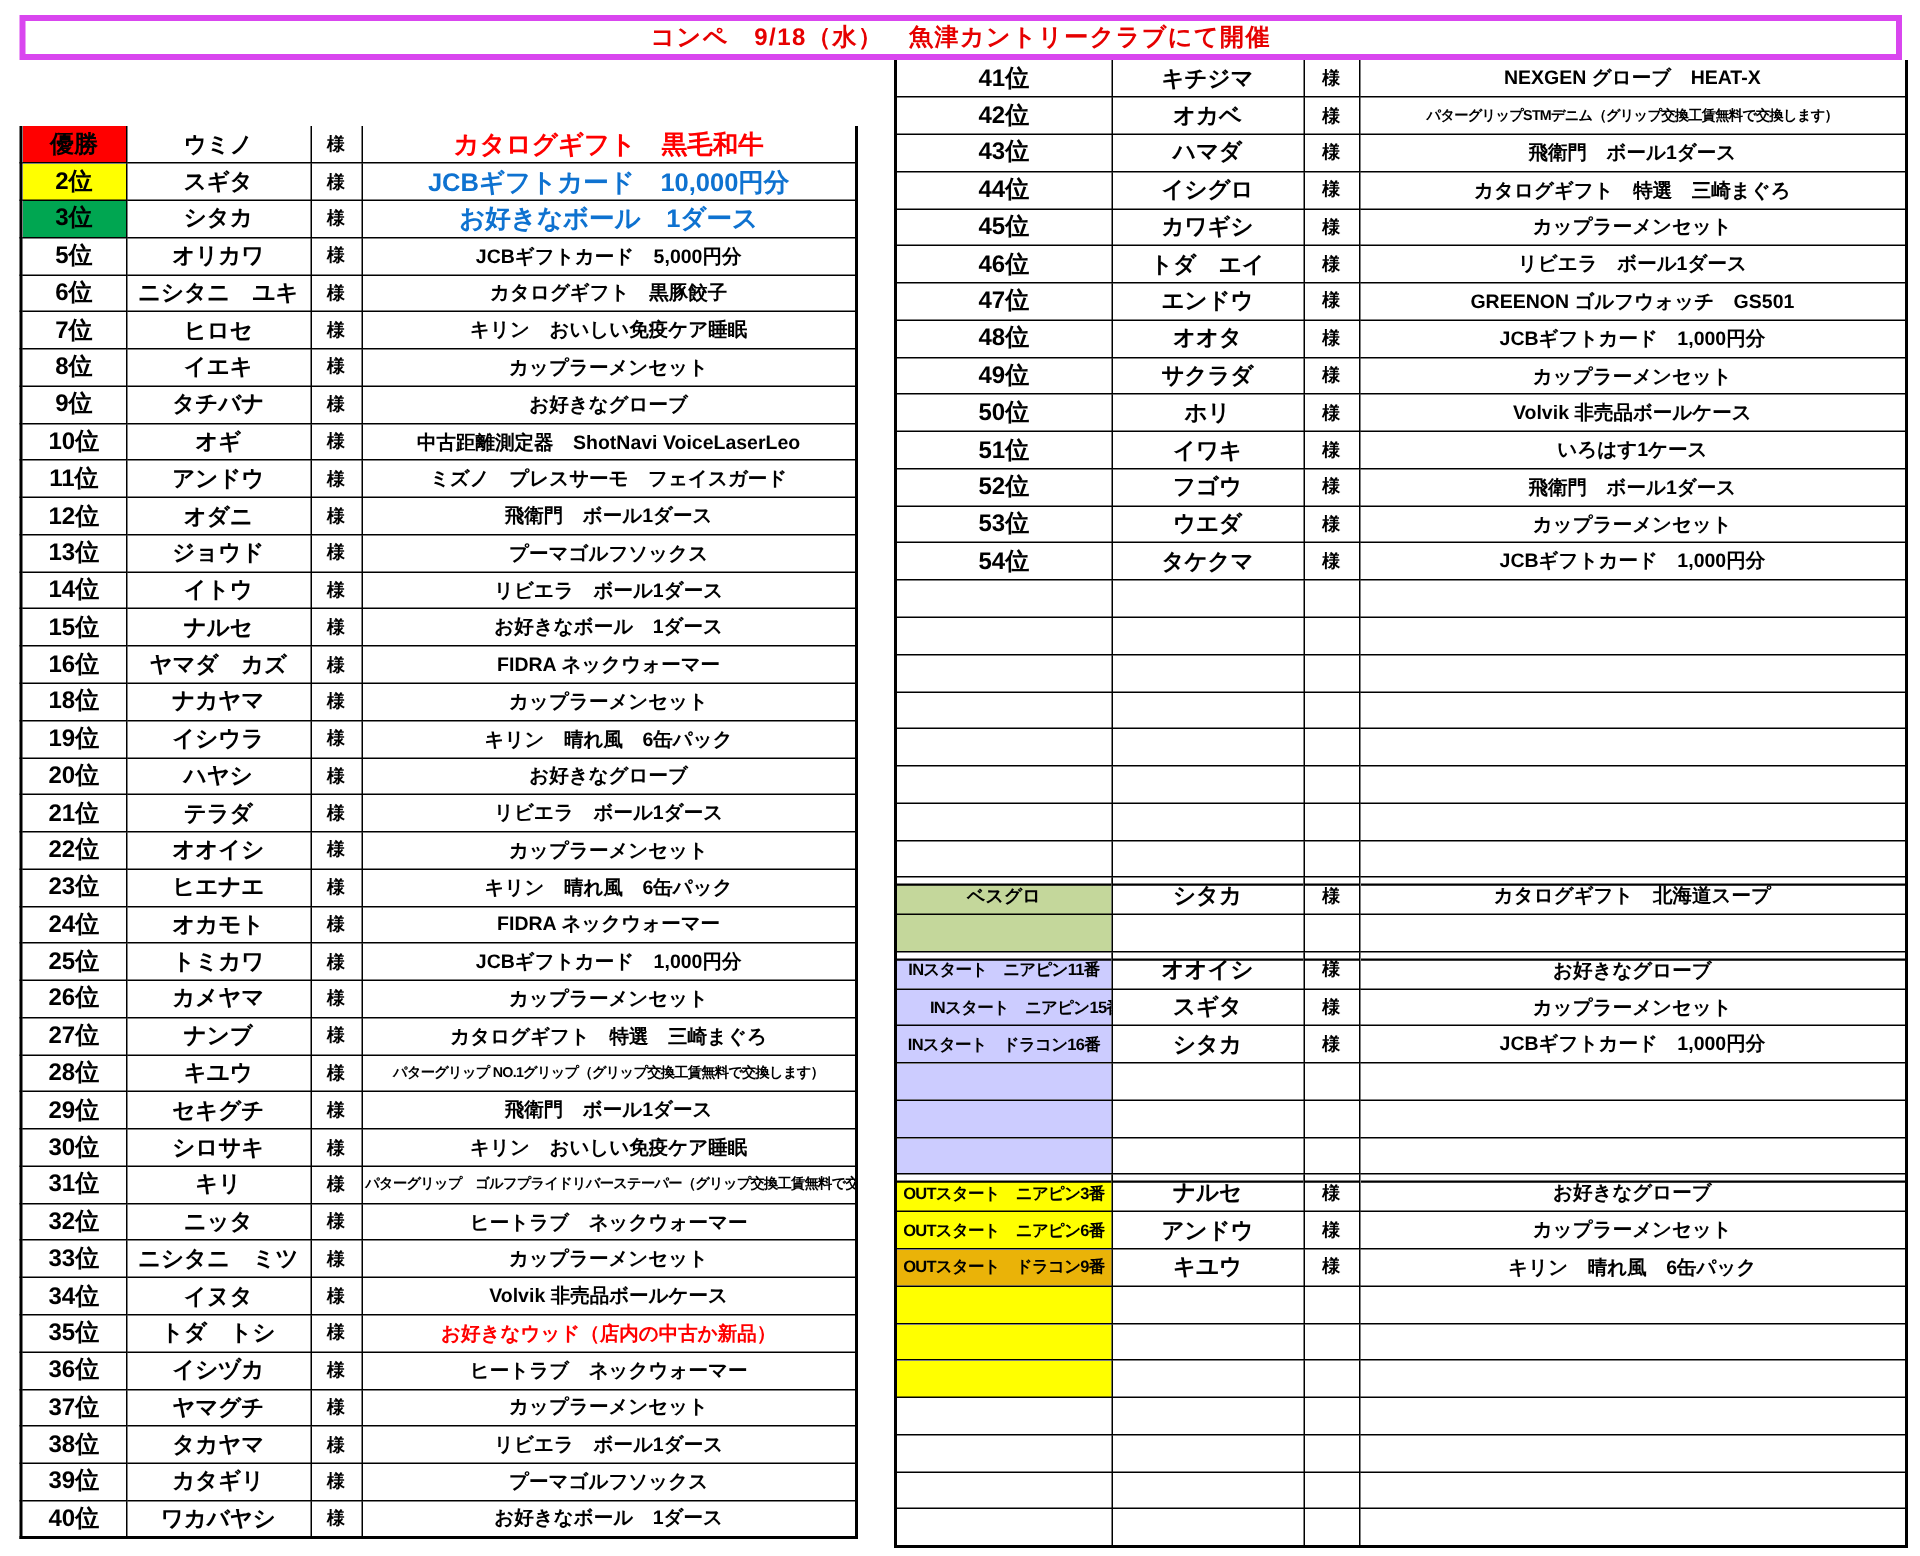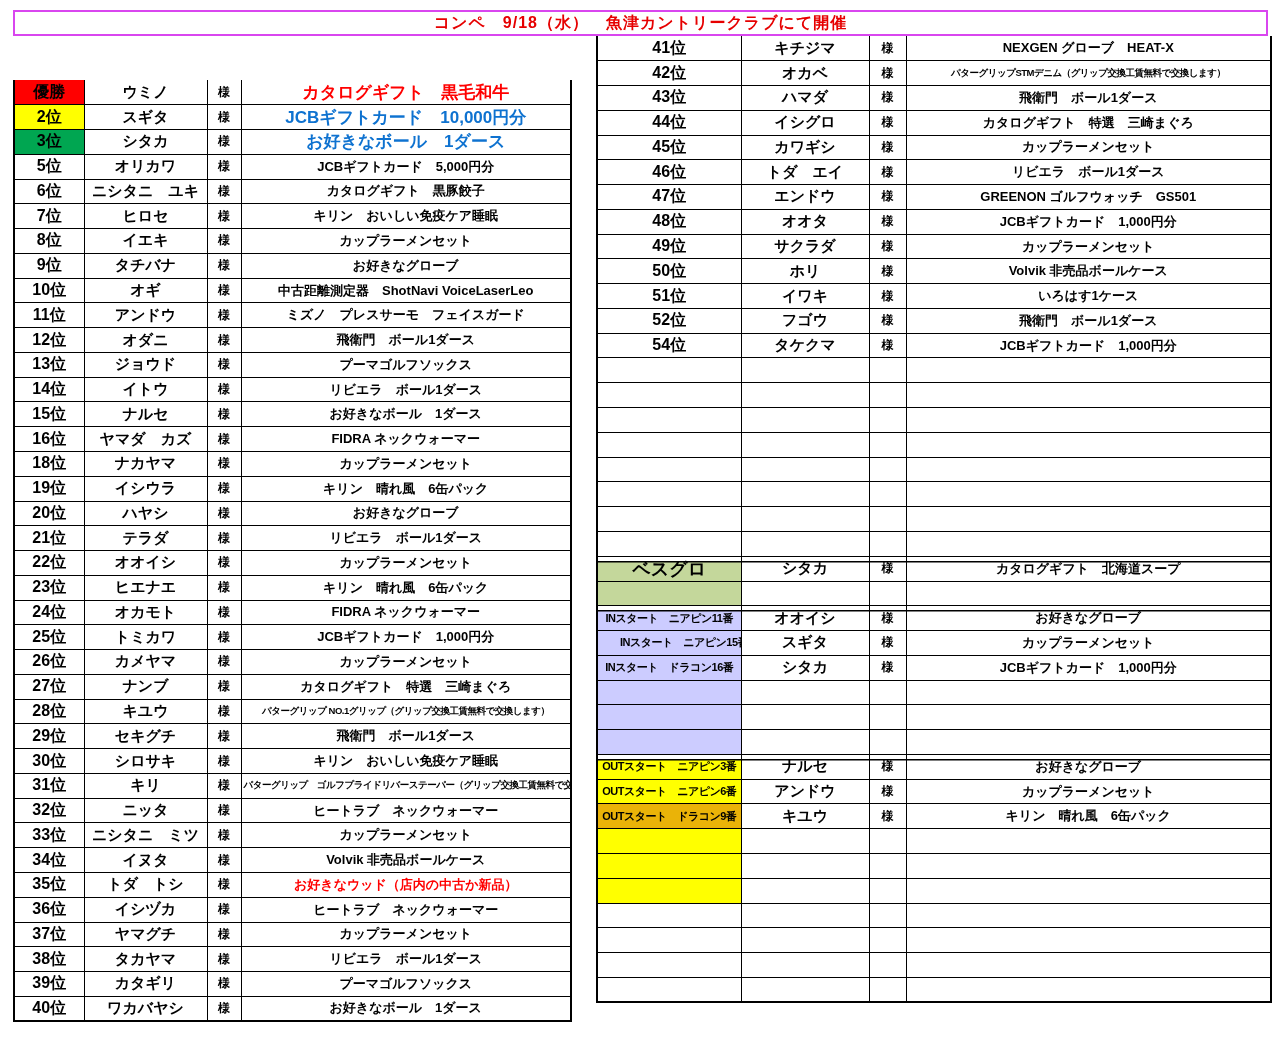--- a/index.html
+++ b/index.html
@@ -3,37 +3,37 @@
 <meta charset="utf-8">
 <style>
   html,body{margin:0;padding:0;}
   body{
     width:1280px;height:1037px;background:#ffffff;position:relative;
     font-family:"Liberation Sans","DejaVu Sans",sans-serif;
     font-weight:bold;color:#000;
   }
   .sheet{position:absolute;left:13px;top:10px;width:1255px;}
   .title{
-    height:22px;border:2px solid #d946ef;display:flex;align-items:center;justify-content:center;
+    height:22px;border:4px solid #d946ef;display:flex;align-items:center;justify-content:center;
     font-size:16px;letter-spacing:1px;
   }
   .tables{display:flex;align-items:flex-start;}
   table{border-collapse:collapse;table-layout:fixed;border:2px solid #000;border-top:none;flex:none;}
   #left-table{width:557px;margin-top:44px;}
   #right-table{width:674px;}
   .gap{width:24px;flex:none;}
   tr{height:24.78px;}
   td{
     border:1.5px solid #000;overflow:hidden;white-space:nowrap;
     text-align:center;vertical-align:middle;padding:0 2px;
   }
   tr:first-child td{border-top:none;}
   .rk{font-size:16px;}
   .rk-sm{font-size:11px;letter-spacing:-0.5px;}
-  .rk-md{font-size:18px;}
+  .rk-md{font-size:12px;}
   .nm{font-size:15px;}
   .sm{font-size:12px;}
   .pz{font-size:13px;}
   .pz-lg{font-size:17px;}
   .pz-sm{font-size:9.5px;letter-spacing:-0.5px;}
   .sec-top td{box-shadow:inset 0 4px 0 #ffffff, inset 0 5.5px 0 #000000;}
 </style>
 </head>
 <body>
 
@@ -353,20 +353,26 @@
             <td class="sm">様</td>
             <td class="pz">いろはす1ケース</td>
           </tr>
           <tr>
             <td class="rk">52位</td>
             <td class="nm">フゴウ</td>
             <td class="sm">様</td>
             <td class="pz">飛衛門　ボール1ダース</td>
           </tr>
           <tr>
+            <td class="rk">53位</td>
+            <td class="nm">ウエダ</td>
+            <td class="sm">様</td>
+            <td class="pz">カップラーメンセット</td>
+          </tr>
+          <tr>
             <td class="rk">54位</td>
             <td class="nm">タケクマ</td>
             <td class="sm">様</td>
             <td class="pz">JCBギフトカード　1,000円分</td>
           </tr>
           <tr>
             <td class="rk"></td>
             <td class="nm"></td>
             <td class="sm"></td>
             <td class="pz"></td>

